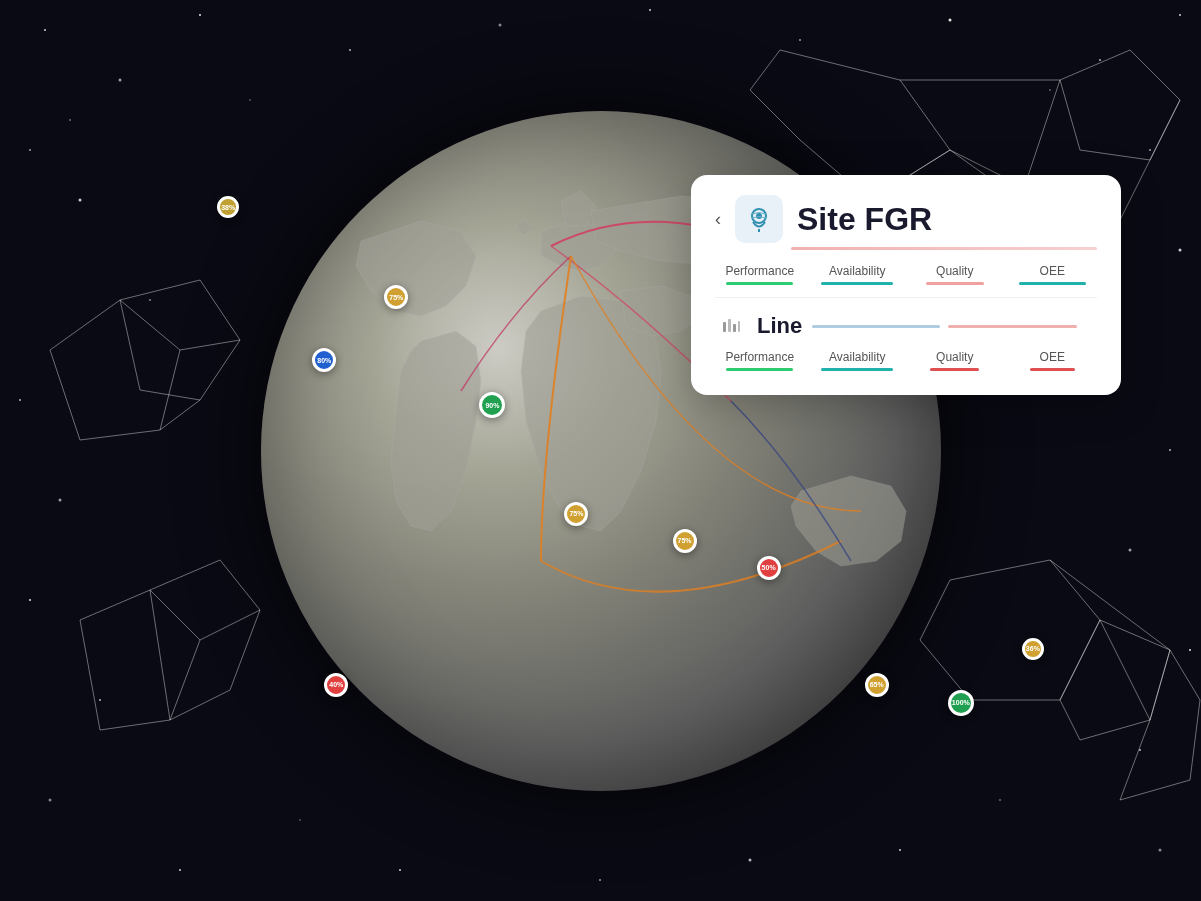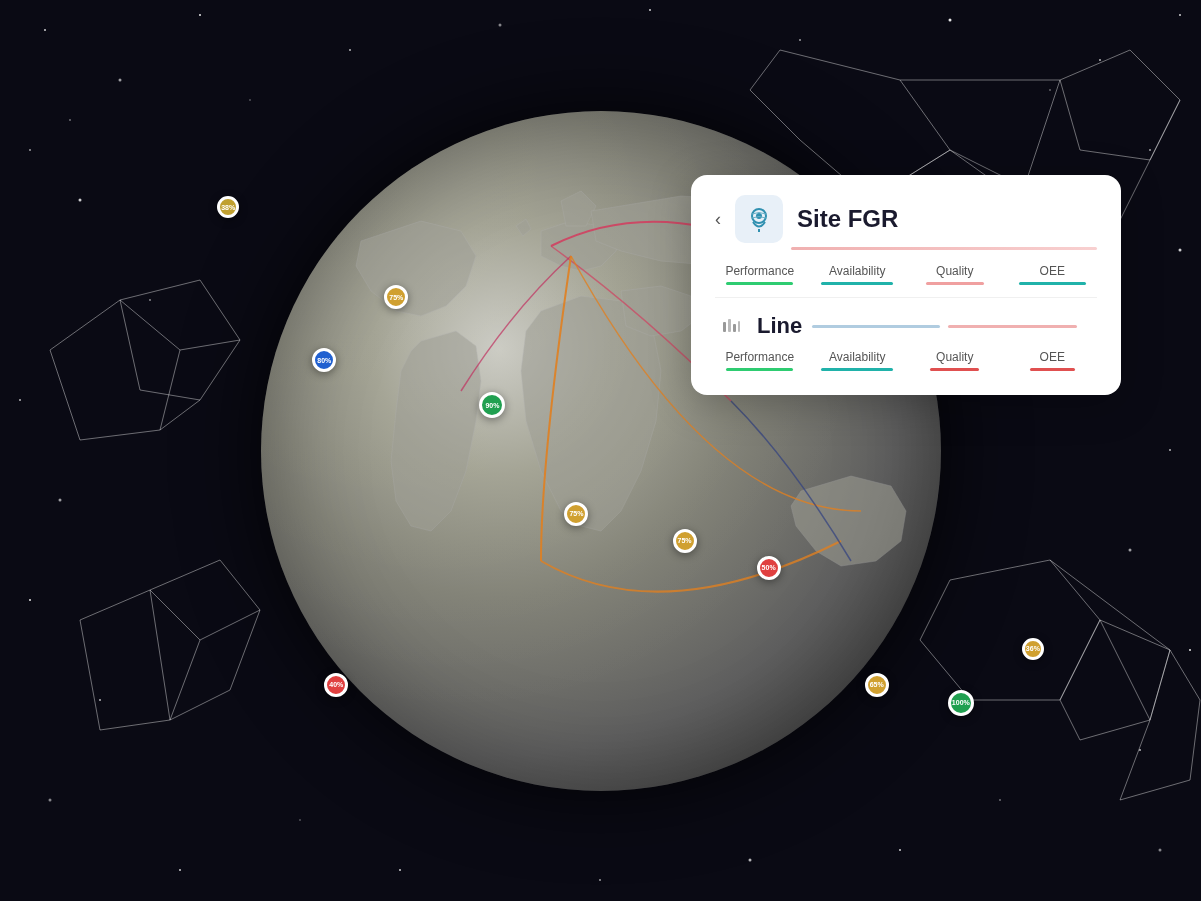--- a/index.html
+++ b/index.html
@@ -91,21 +91,21 @@
       width: 48px;
       height: 48px;
       background: #e8f0f8;
       border-radius: 10px;
       display: flex;
       align-items: center;
       justify-content: center;
       flex-shrink: 0;
     }
     .site-title {
-      font-size: 24px;
+      font-size: 32px;
       font-weight: 700;
       color: #1a1a2e;
     }
 
     .metrics-row {
       display: flex;
       gap: 8px;
       margin-bottom: 8px;
     }
     .metric-item {

